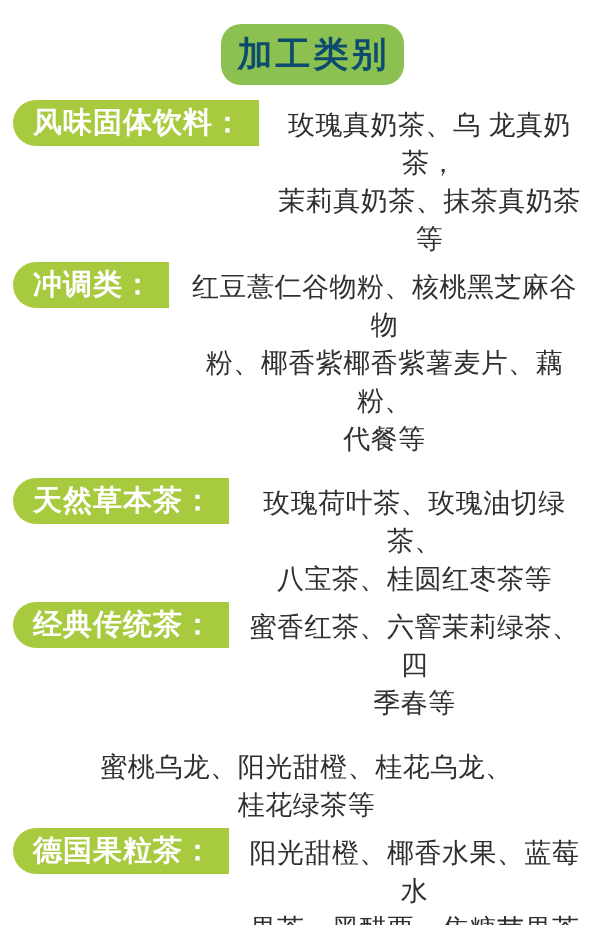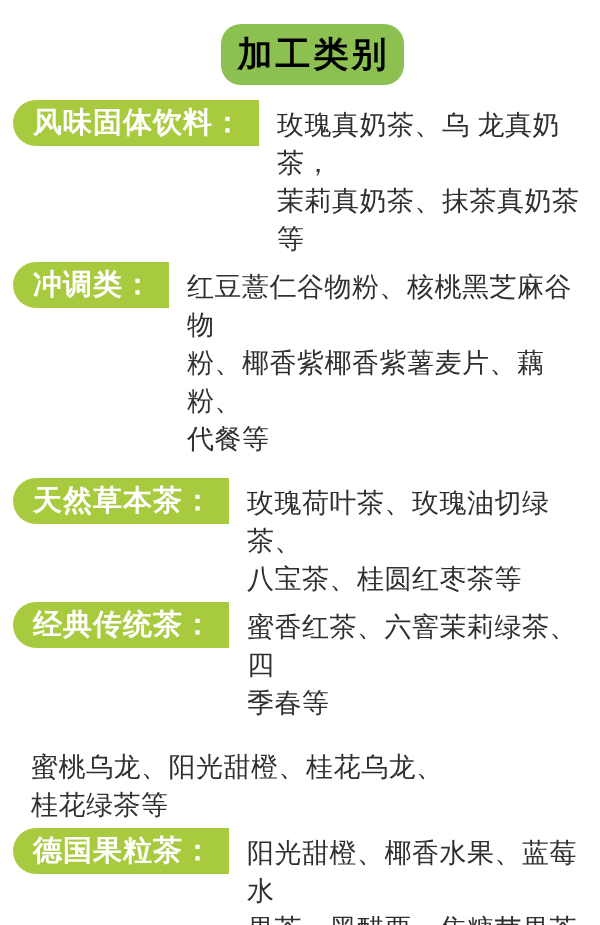--- a/index.html
+++ b/index.html
@@ -10,21 +10,21 @@
     background: #ffffff;
     font-family: "Liberation Sans", "DejaVu Sans", sans-serif;
     display: flex;
     flex-direction: column;
     overflow: hidden;
   }
   .header-badge {
     margin: 24px auto 0;
     transform: translateX(12px);
     background: #8cc152;
-    color: #000000;
+    color: #0c4a6e;
     font-size: 35px;
     font-weight: 700;
     letter-spacing: 3px;
     padding: 12px 14px 12px 17px;
     border-radius: 20px;
     width: fit-content;
     line-height: 1.05;
   }
   .rows {
     margin-top: 15px;
@@ -50,20 +50,21 @@
     white-space: nowrap;
   }
   .cat-items {
     flex: 1 1 auto;
     padding: 6px 0 0 18px;
     font-size: 27px;
     color: #303030;
     line-height: 38px;
     white-space: pre-line;
     letter-spacing: 0.5px;
+    text-align: center;
   }
 </style>
 </head>
 <body>
 
 <div class="header-badge">加工类别</div>
 
 <div class="rows">
 
   <div class="row">

